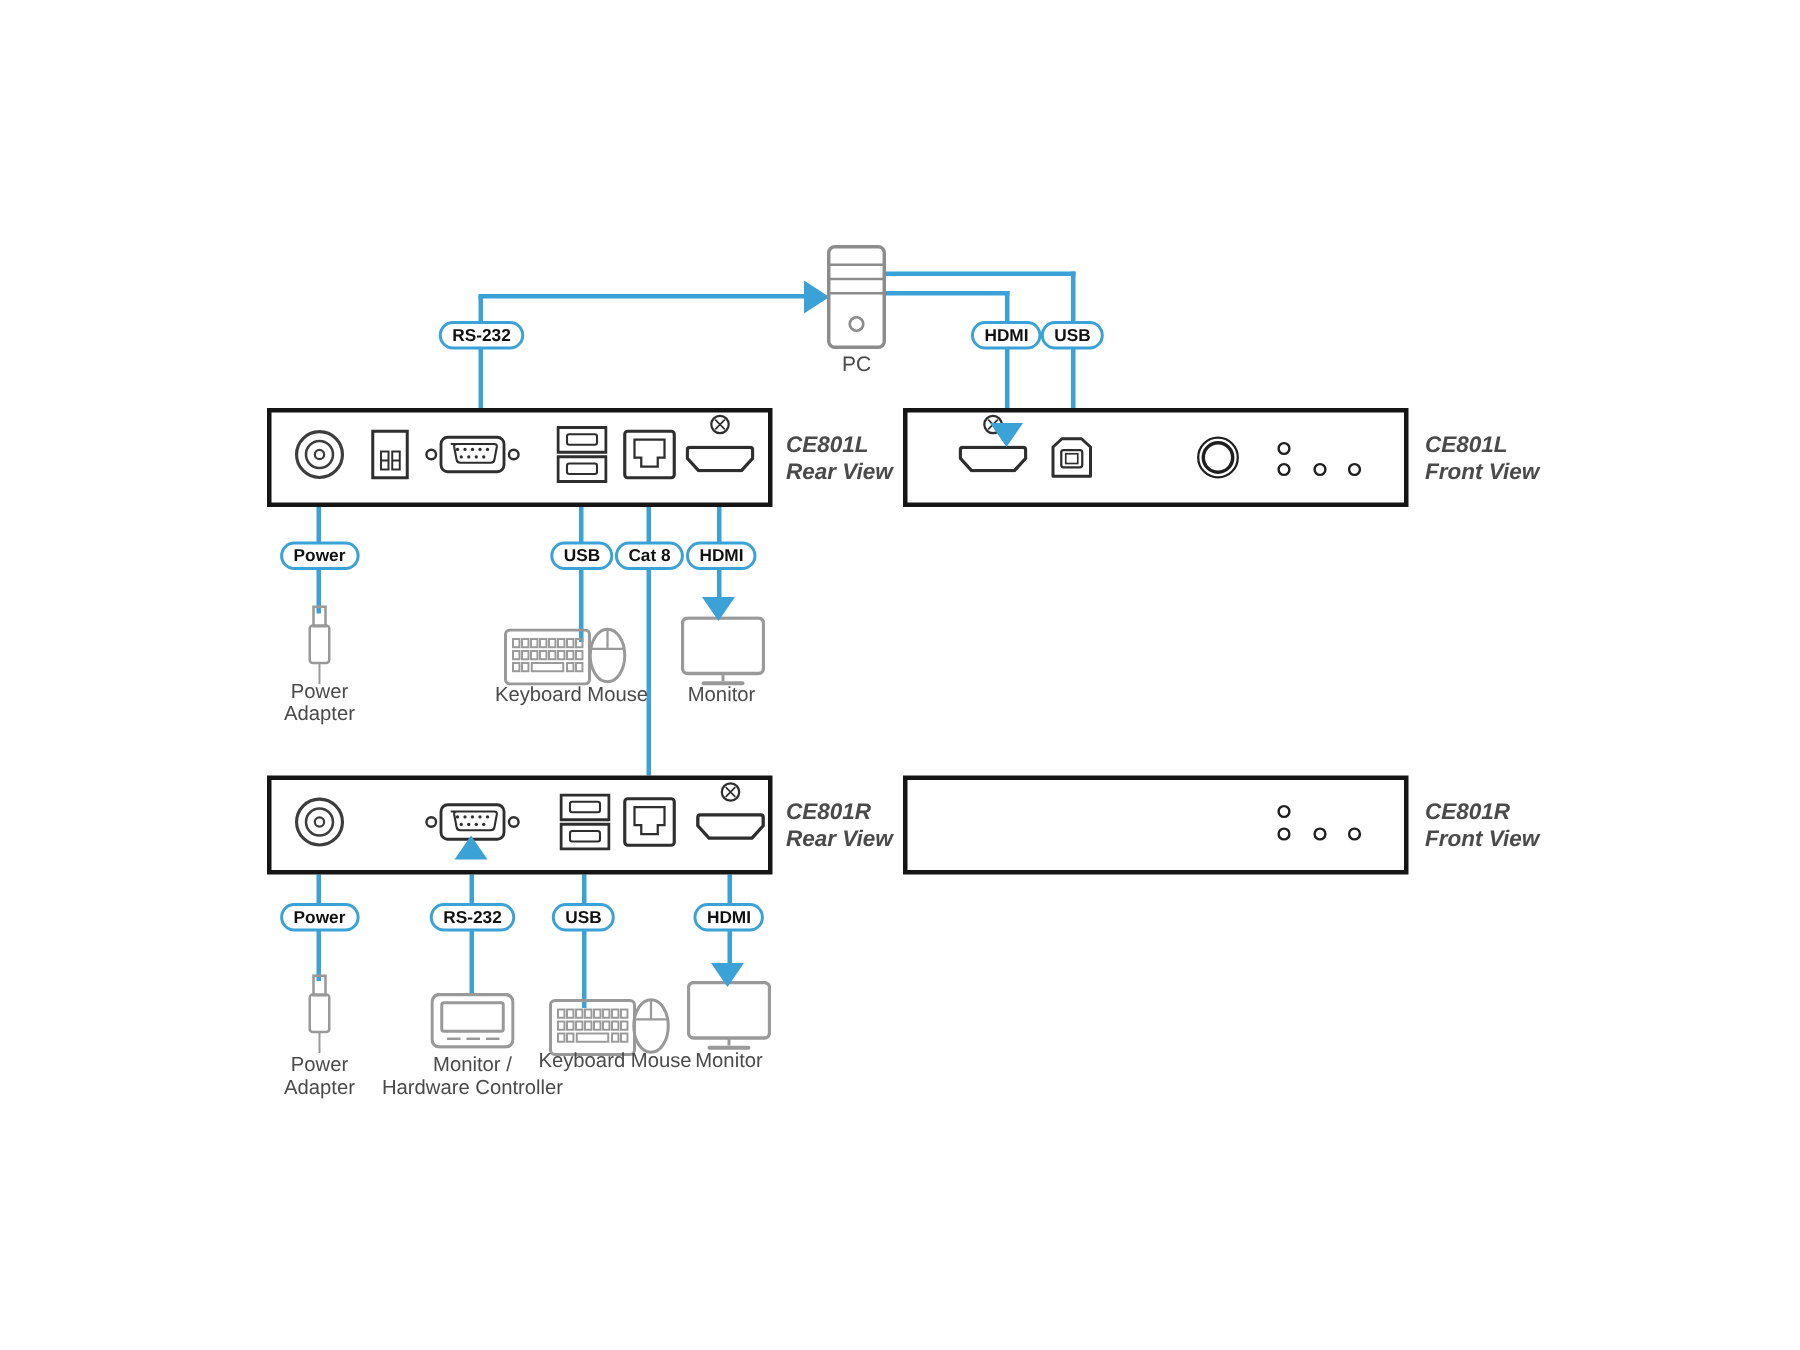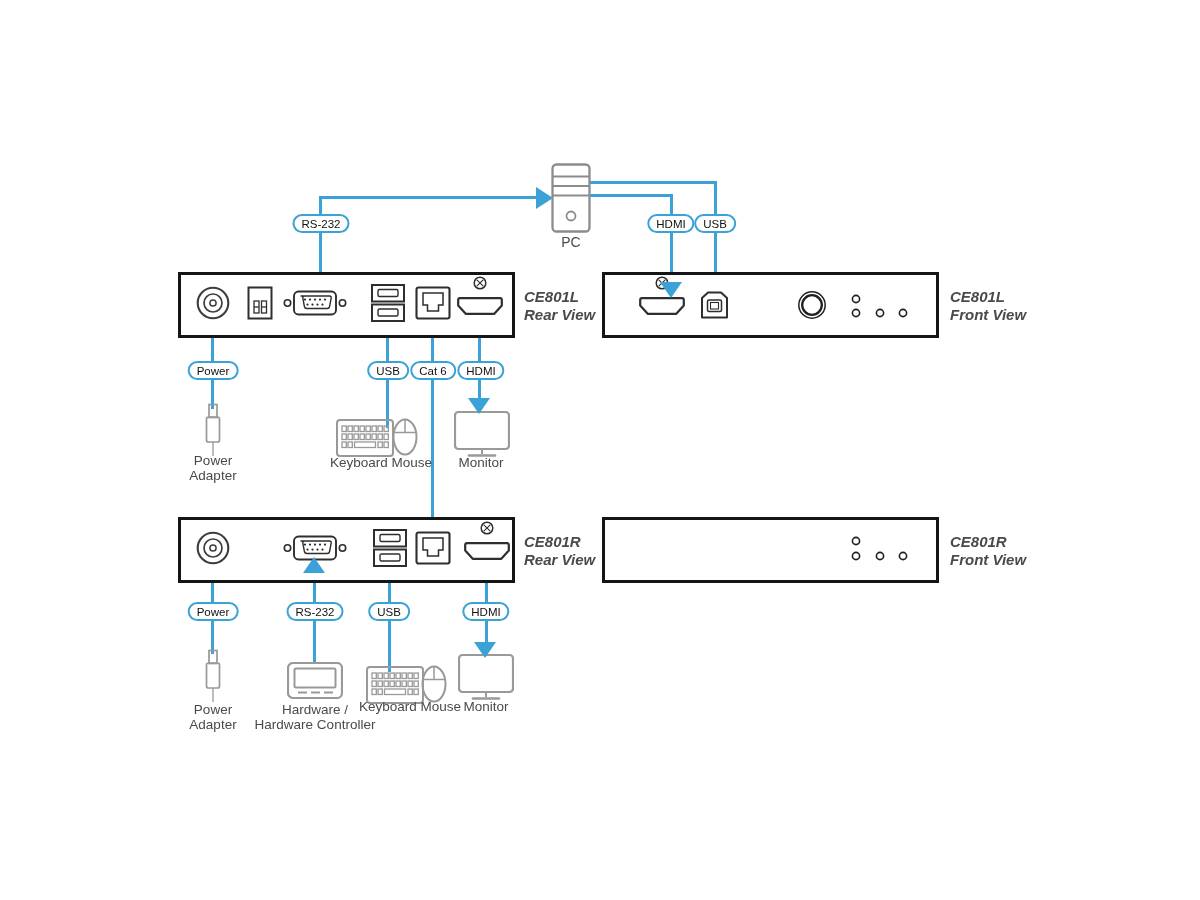--- a/index.html
+++ b/index.html
@@ -15,21 +15,21 @@
   #canvas{position:relative;width:1200px;height:900px;background:#fff;}
 
   .line{position:absolute;background:var(--blue);}
   .arr{position:absolute;width:0;height:0;}
   .arr.right{border-top:11px solid transparent;border-bottom:11px solid transparent;border-left:17px solid var(--blue);}
   .arr.down{border-left:11px solid transparent;border-right:11px solid transparent;border-top:16px solid var(--blue);}
   .arr.up{border-left:11px solid transparent;border-right:11px solid transparent;border-bottom:16px solid var(--blue);}
 
   .badge{position:absolute;transform:translateX(-50%);background:#fff;
     border:2.5px solid var(--blue);border-radius:10px;padding:0 7px;height:19px;
-    line-height:14px;font-weight:normal;font-size:11.5px;color:#111;white-space:nowrap;
+    line-height:14px;font-weight:bold;font-size:11.5px;color:#111;white-space:nowrap;
     display:flex;align-items:center;}
 
   .devbox{position:absolute;width:337px;height:66px;background:#fff;
     border:3px solid var(--boxborder);}
 
   .devlabel{position:absolute;font-weight:bold;font-size:15px;color:var(--labelgray);line-height:17.5px;font-style:italic;}
 
   .plabel{position:absolute;transform:translateX(-50%);font-size:13.5px;color:var(--labelgray);
     text-align:center;line-height:15px;white-space:nowrap;}
 
@@ -322,21 +322,21 @@
   </div>
 
   <span class="icon" style="left:287px;top:662px;">
     <svg width="56" height="37" viewBox="0 0 56 37" fill="none" stroke="#999">
       <rect x="1" y="1" width="54" height="35" rx="5" stroke-width="2.2"></rect>
       <rect x="7.5" y="6.5" width="41" height="19" rx="1.5" stroke-width="2"></rect>
       <path d="M11 30.5 h9 M24 30.5 h9 M37 30.5 h9" stroke-width="1.8"></path>
     </svg>
   </span>
   <div class="plabel" style="left:315px;top:702px;">
-    <div>Hardware /</div>
+    <div>Monitor /</div>
     <div>Hardware Controller</div>
   </div>
 
   <span class="icon" style="left:366px;top:666px;">
     <svg width="58" height="38" viewBox="0 0 58 38" fill="none" stroke="#999">
       <rect x="1" y="1" width="56" height="36" rx="3" stroke-width="2"></rect>
       <g stroke-width="1.3">
         <rect x="6" y="7" width="4.3" height="5.5"></rect>
           <rect x="12" y="7" width="4.3" height="5.5"></rect>
           <rect x="18" y="7" width="4.3" height="5.5"></rect>
@@ -382,21 +382,21 @@
   <div class="arr down" style="left:468px;top:398px;"></div>
   <div class="arr up" style="left:303px;top:557px;"></div>
   <div class="arr down" style="left:474px;top:642px;"></div>
 
   <div class="badge" style="left:321px;top:214px;">RS-232</div>
   <div class="badge" style="left:671px;top:214px;">HDMI</div>
   <div class="badge" style="left:715px;top:214px;">USB</div>
 
   <div class="badge" style="left:213px;top:361px;">Power</div>
   <div class="badge" style="left:388px;top:361px;">USB</div>
-  <div class="badge" style="left:433px;top:361px;">Cat 6</div>
+  <div class="badge" style="left:433px;top:361px;">Cat 8</div>
   <div class="badge" style="left:481px;top:361px;">HDMI</div>
 
   <div class="badge" style="left:213px;top:602px;">Power</div>
   <div class="badge" style="left:315px;top:602px;">RS-232</div>
   <div class="badge" style="left:389px;top:602px;">USB</div>
   <div class="badge" style="left:486px;top:602px;">HDMI</div>
 
   <div class="devlabel" style="left:524px;top:288px;">
     <div>CE801L</div>
     <div>Rear View</div>

